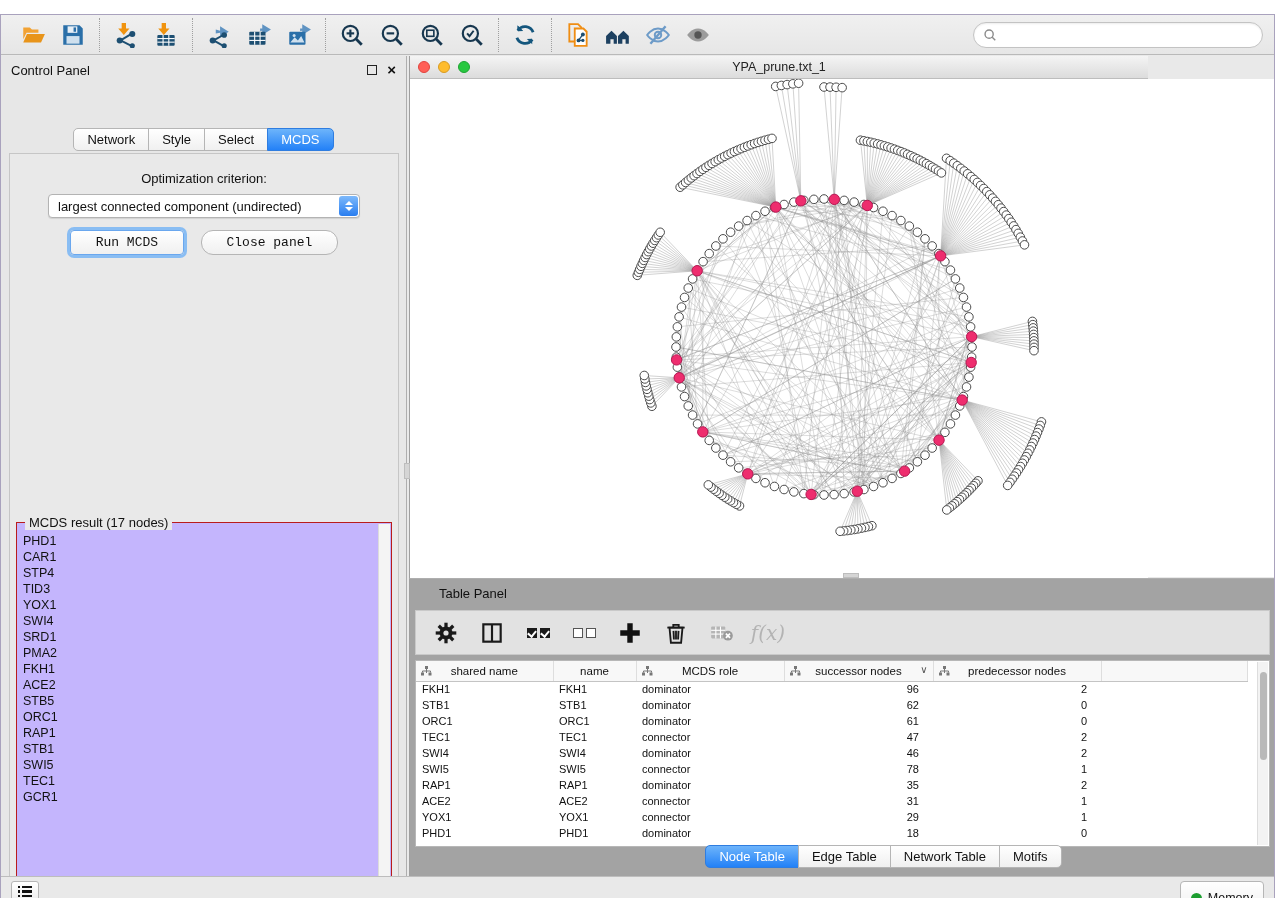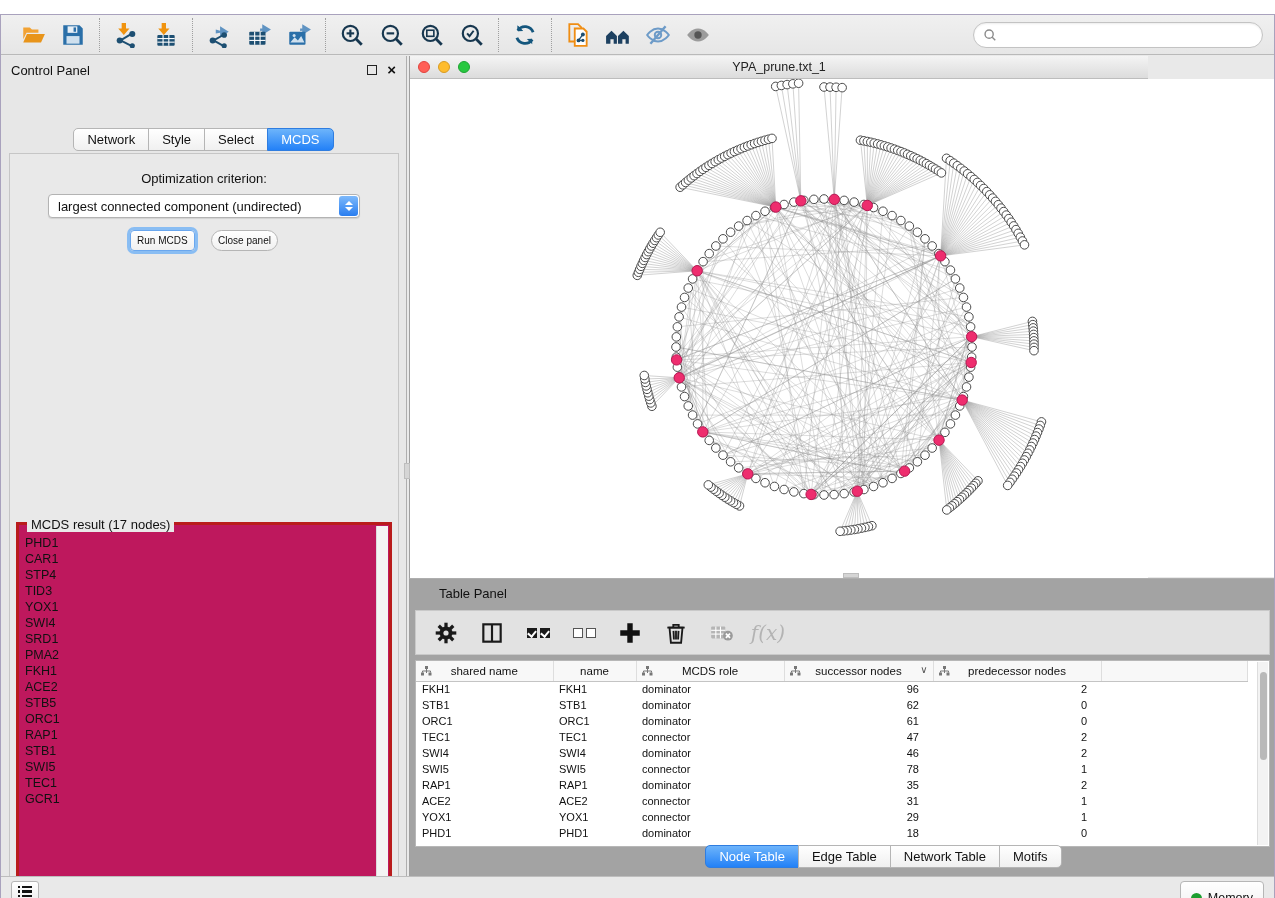--- a/index.html
+++ b/index.html
@@ -31,25 +31,25 @@
   .seg .segbtn.active { background:linear-gradient(#6db4fb,#2381f7); color:#fff; border-color:#2f7de0; }
   .cp-tabs { position:absolute; left:0; top:72px; width:100%; text-align:center; }
 
   .cp-content { position:absolute; left:8px; top:97px; width:390px; height:750px; border:1px solid #c6c6c6; background:#e9e9e9; }
   .opt-label { text-align:center; margin-top:17px; font-size:13px; color:#111; }
   .mac-select { position:relative; margin:8px auto 0; width:312px; height:24px; background:#fff; border:1px solid #b3b3b3; border-radius:4px; display:flex; align-items:center; padding-left:9px; font-size:13px; color:#111; cursor:pointer; box-shadow:0 1px 1px rgba(0,0,0,.1); }
   .mac-select .stepper { position:absolute; right:1px; top:1px; bottom:1px; width:19px; border-radius:3px; background:linear-gradient(#7db9fb,#2a7ef0); display:flex; flex-direction:column; align-items:center; justify-content:center; gap:2px; }
   .tri-up { width:0; height:0; border-left:4px solid transparent; border-right:4px solid transparent; border-bottom:4px solid #fff; }
   .tri-dn { width:0; height:0; border-left:4px solid transparent; border-right:4px solid transparent; border-top:4px solid #fff; }
   .cp-buttons { margin-top:12px; text-align:center; }
-  .push-btn { background:linear-gradient(#ffffff,#f0f0f0); border:1px solid #b5b5b5; border-radius:4px; padding:4px 6px; font-size:10px; color:#111; font-family:Liberation Sans, sans-serif; cursor:pointer; }
+  .push-btn { background:linear-gradient(#ffffff,#f0f0f0); border:1px solid #b5b5b5; border-radius:4px; padding:4px 25px; font-size:13px; color:#111; font-family:Liberation Mono, monospace; cursor:pointer; }
   .push-btn.focused { box-shadow:0 0 0 3px rgba(59,153,252,.55); border-color:#6aa7ee; }
   .cp-buttons .push-btn + .push-btn { margin-left:12px;border-radius:12px; }
 
-  .mcds-box { position:absolute; left:6px; top:368px; width:376px; height:372px; border:3px solid #b91c1c; background:#be185d; }
+  .mcds-box { position:absolute; left:6px; top:368px; width:376px; height:372px; border:1px solid #b91c1c; background:#c4b5fd; }
   .mcds-legend { position:absolute; left:8px; top:-8px; background:#e9e9e9; padding:0 4px; font-size:13px; color:#111; }
   .mcds-list { position:absolute; inset:1px 13px 1px 1px; overflow:hidden; padding:9px 0 0 5px; }
   .mcds-item { font-size:12.5px; line-height:16px; color:#111; }
   .mcds-scroll { position:absolute; right:1px; top:1px; bottom:1px; width:12px; background:#f4f4f4; border-left:1px solid #dcdcdc; }
 
   
   .net-window { position:absolute; left:408px; top:41px; width:739px; height:522px; background:#fff; border-left:1px solid #9f9f9f; }
   .net-titlebar { height:23px; background:linear-gradient(#f4f4f4,#dcdcdc); border-bottom:1px solid #bdbdbd; display:flex; align-items:center; padding:0 8px; position:relative; }
   .tl { width:12px; height:12px; border-radius:50%; margin-right:8px; cursor:pointer; }
   .tl.red { background:#ff5f57; border:1px solid #e0443e; }

